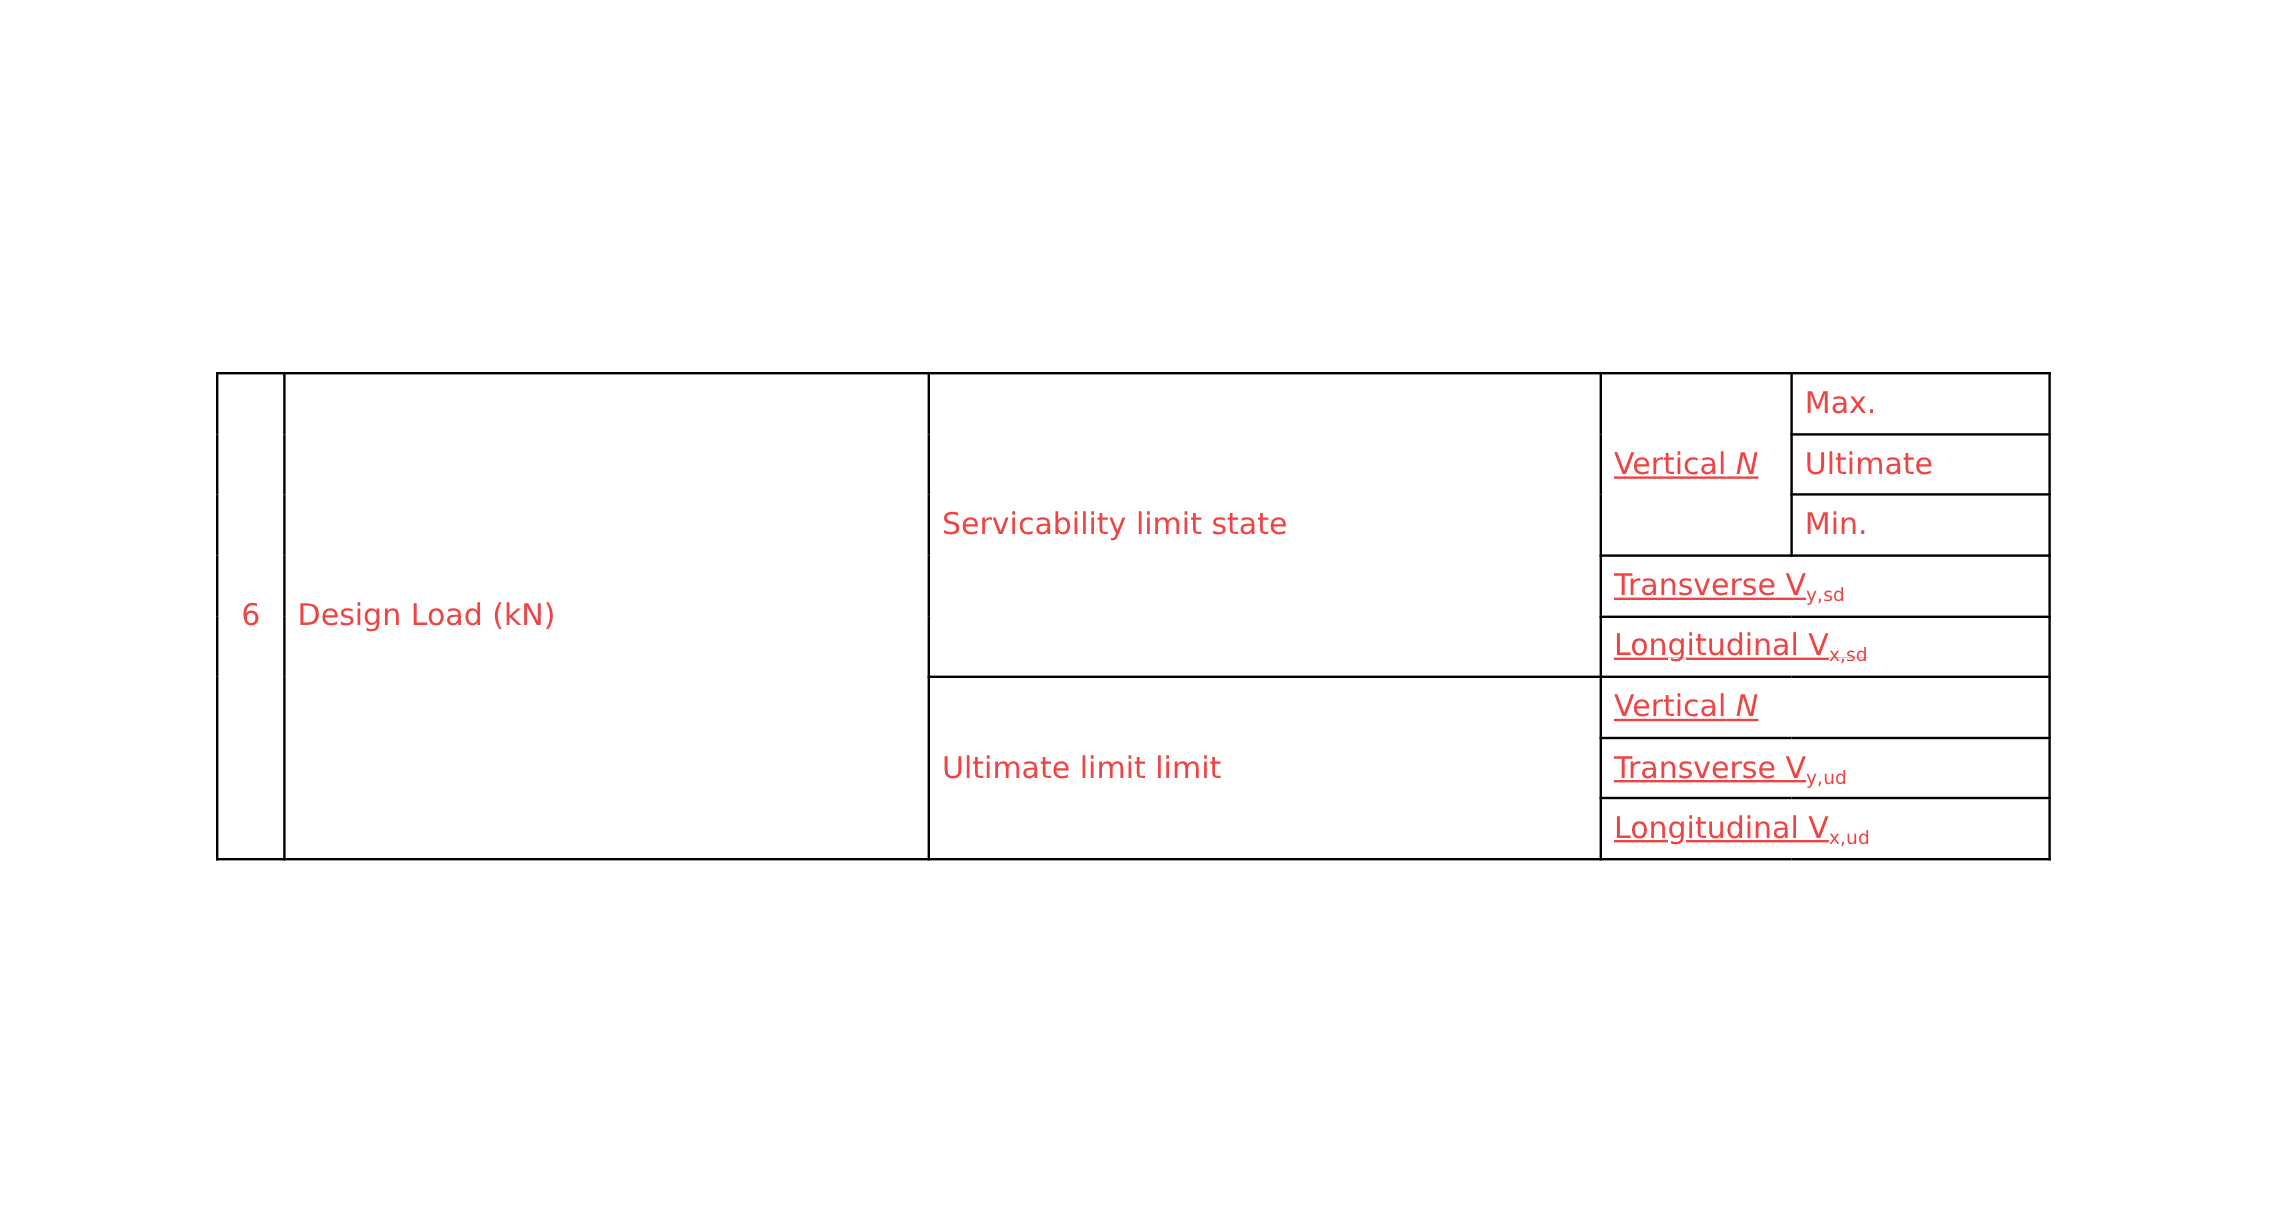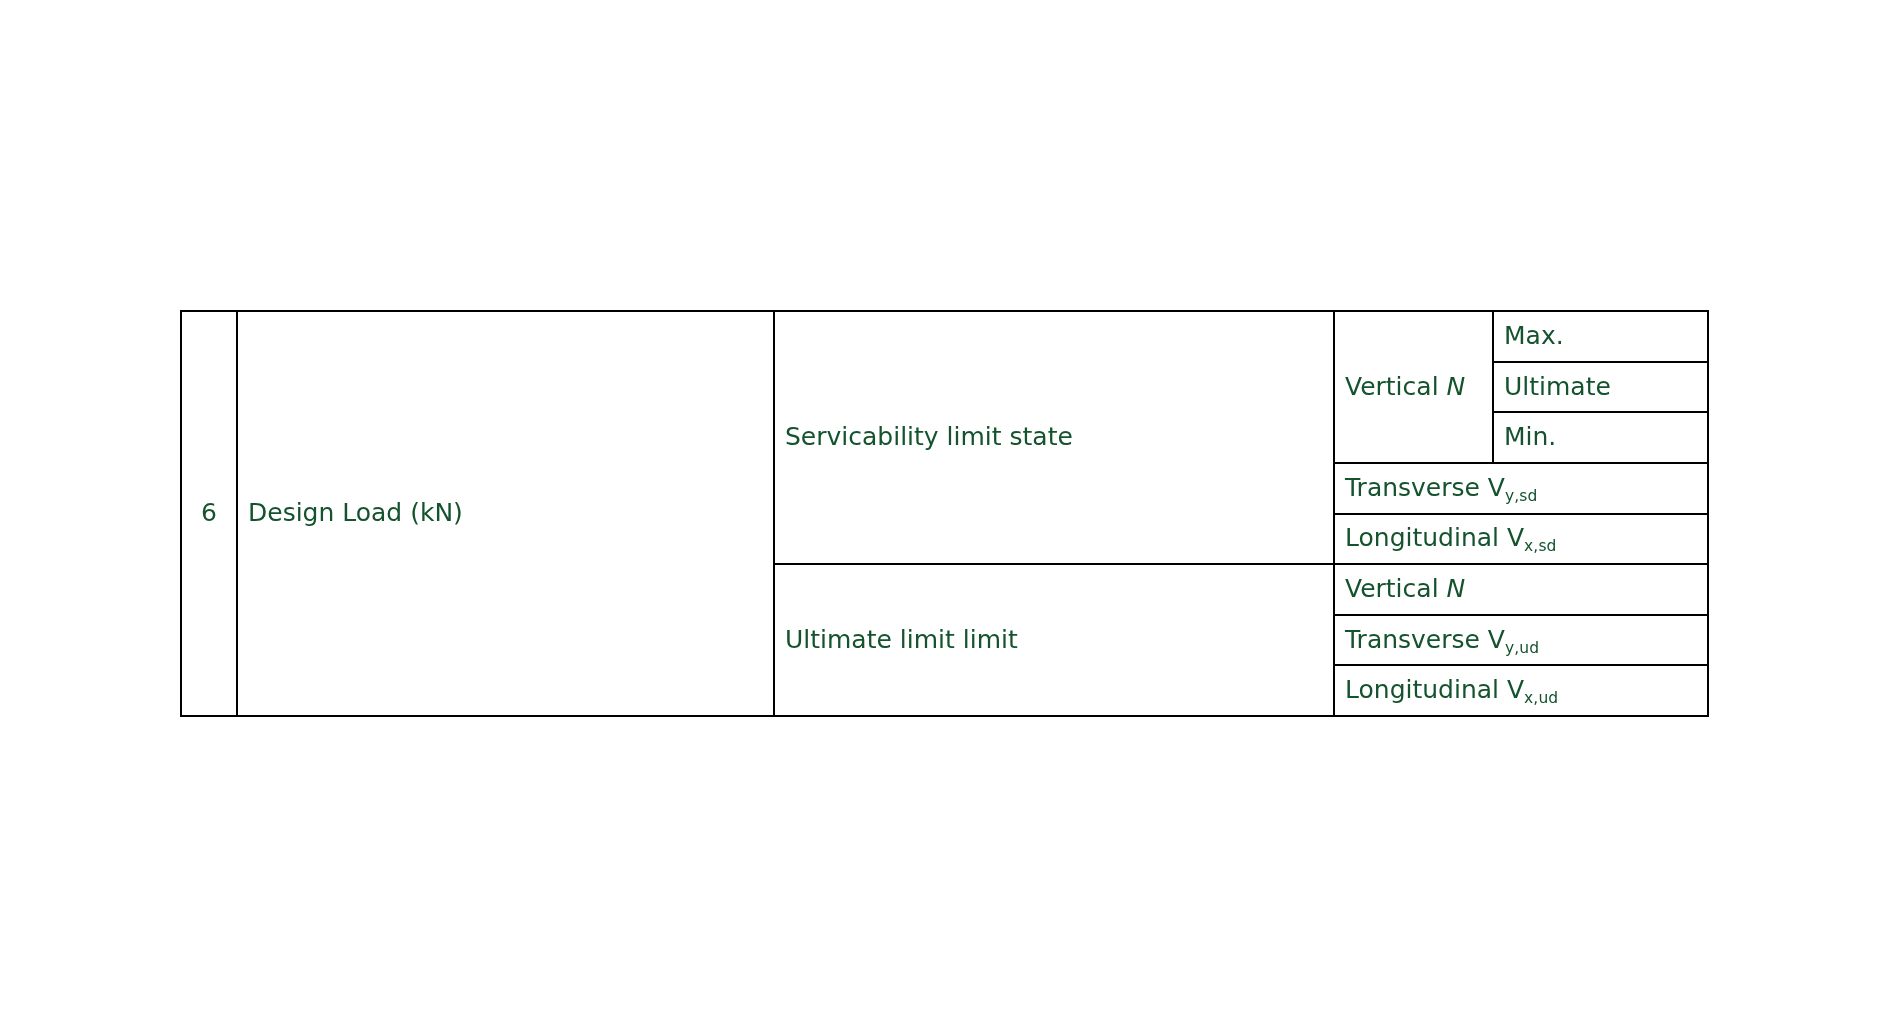--- a/index.html
+++ b/index.html
@@ -34,21 +34,21 @@
     background: #ffffff;
   }
 
   table.spec-table td {
     border: 2px solid #000000;
     padding: 0 10px;
     vertical-align: middle;
     font-size: 25px;
     line-height: 1.15;
     font-weight: 400;
-    color: #14532d;
+    color: #ef4444;
     background: #ffffff;
     box-sizing: border-box;
     white-space: nowrap;
     overflow: hidden;
   }
 
   
   col.c-index    { width: 56px; }
   col.c-item     { width: 537px; }
   col.c-state    { width: 560px; }
@@ -87,21 +87,21 @@
   }
 
   sub.sfx {
     font-size: 0.62em;
     vertical-align: baseline;
     position: relative;
     top: 0.32em;
     letter-spacing: 0.1px;
   }
 
-  .vlabel { white-space: nowrap; }
+  .vlabel { white-space: nowrap; text-decoration: underline; }
 </style>
 </head>
 <body>
 
 <div id="table-wrap">
   <table class="spec-table">
     <colgroup>
       <col class="c-index">
       <col class="c-item">
       <col class="c-state">

